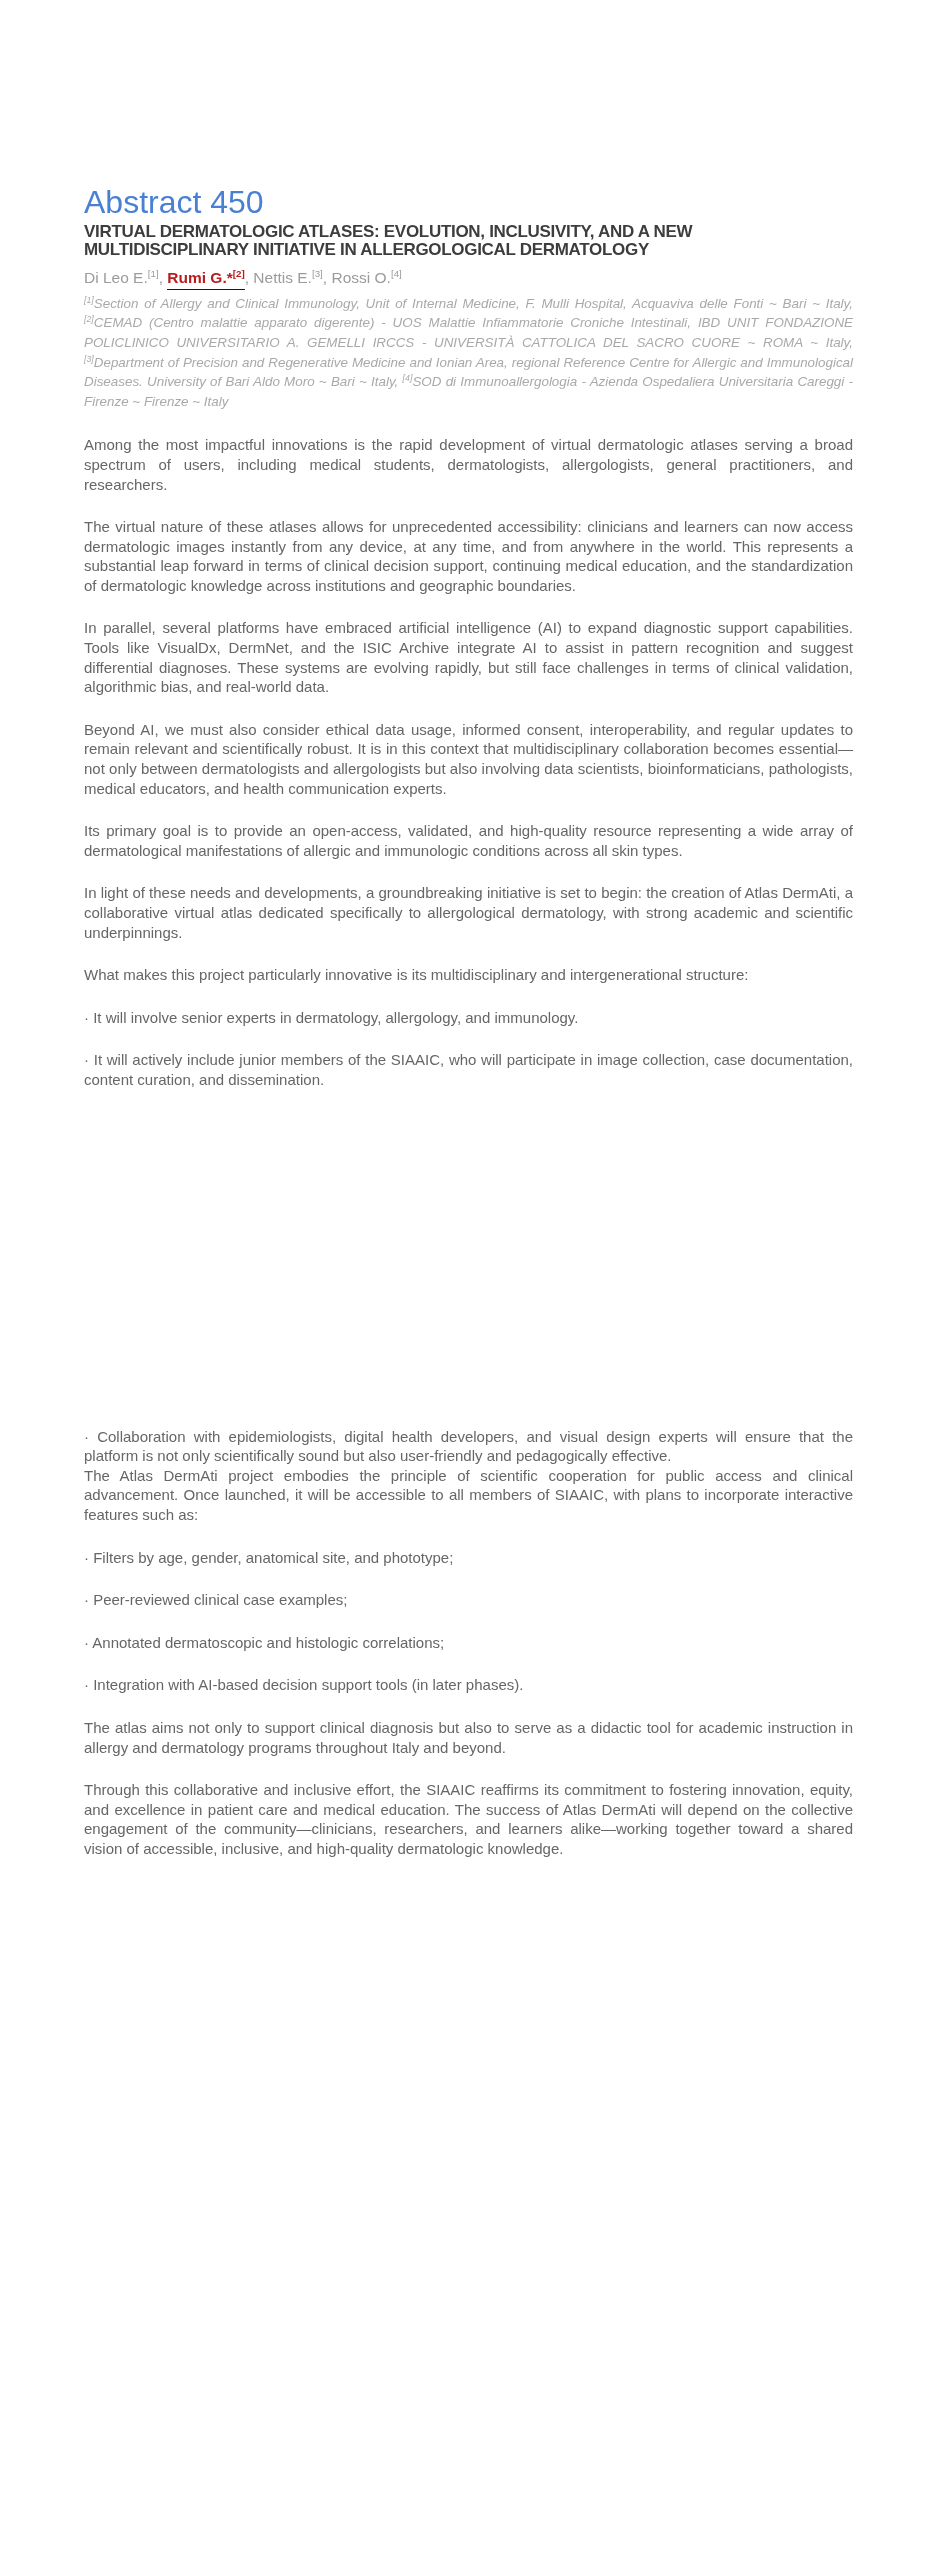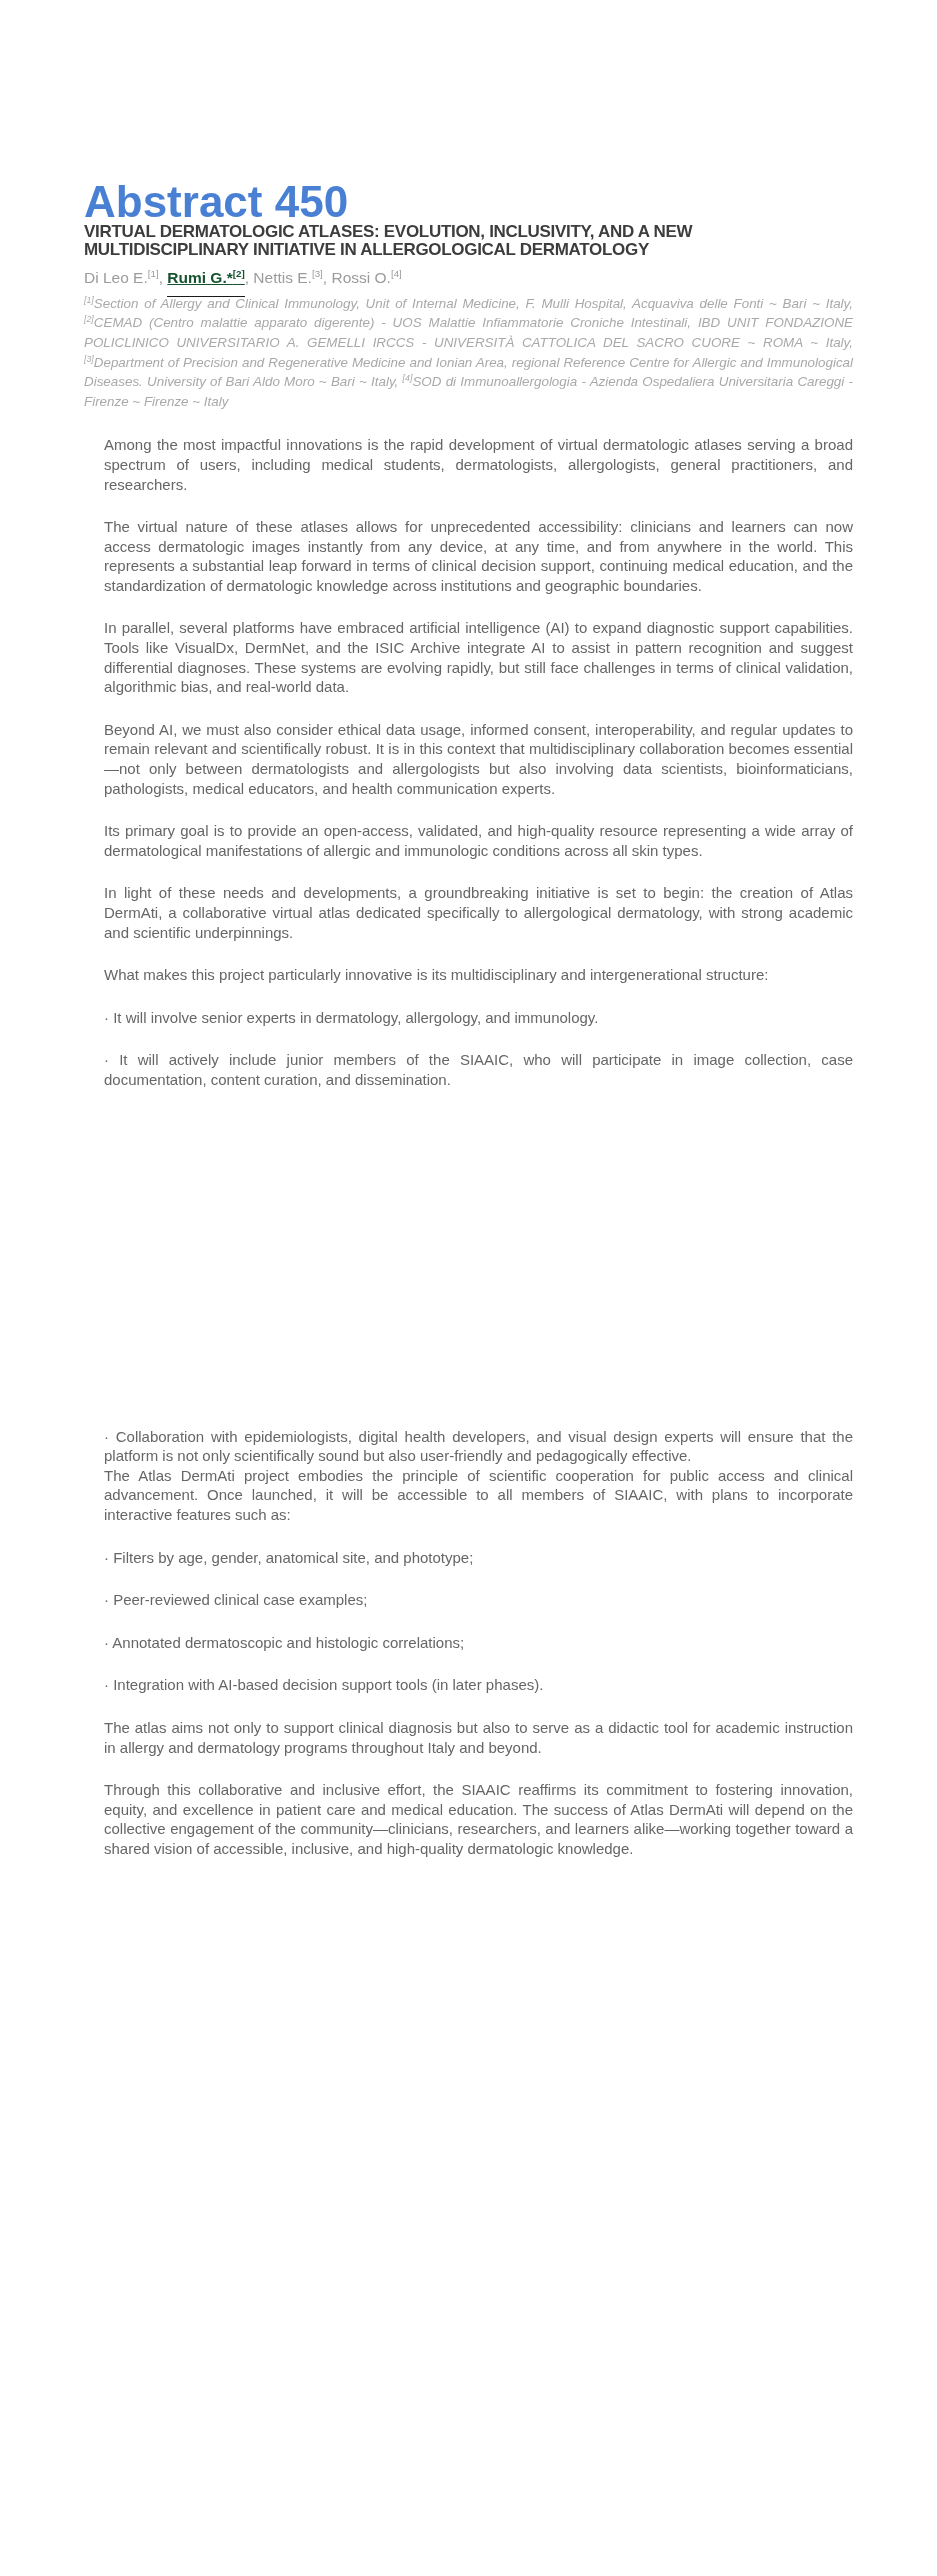--- a/index.html
+++ b/index.html
@@ -14,23 +14,23 @@
   .page { padding: 163px 84px 0 84px; }
 
   .category {
     font-size: 14.4px;
     line-height: 18.5px;
     color: #8c8c8c;
     margin: 0 0 0 6.2px;
   }
 
   .abstract-number {
-    font-size: 44px;
+    font-size: 32px;
     line-height: 36px;
-    font-weight: bold;
+    font-weight: normal;
     color: #4a80d4;
     margin: 20.6px 0 0 0;
   }
 
   .title {
     font-size: 17px;
     line-height: 18px;
     font-weight: bold;
     letter-spacing: -0.3px;
     color: #3d3d3d;
@@ -38,38 +38,37 @@
   }
 
   .authors {
     font-size: 15.5px;
     line-height: 19.6px;
     color: #9b9b9b;
     margin: 9.3px 0 0 0;
   }
   .authors sup { font-size: 9.8px; line-height: 0; }
   .author-presenting {
-    color: #14532d;
+    color: #b91c1c;
     font-weight: bold;
     border-bottom: 1.5px solid #1a1a1a;
-    padding-bottom: 10px;
-    text-decoration: underline;
+    padding-bottom: 3px;
   }
 
   .affiliations {
     font-size: 13.4px;
     line-height: 19.6px;
     font-style: italic;
     color: #a9a9a9;
     text-align: justify;
     margin: 6.2px 0 0 0;
   }
   .affiliations sup { font-size: 8.8px; line-height: 0; }
 
-  .body-text { margin-top: 24px; margin-left: 20px; }
+  .body-text { margin-top: 24px; }
   .body-text p {
     font-size: 15px;
     line-height: 19.6px;
     color: #666666;
     text-align: justify;
     margin: 0 0 23px 0;
   }
   .body-text p.nogap { margin-bottom: 0; }
 
   .content-gap { height: 314px; }

